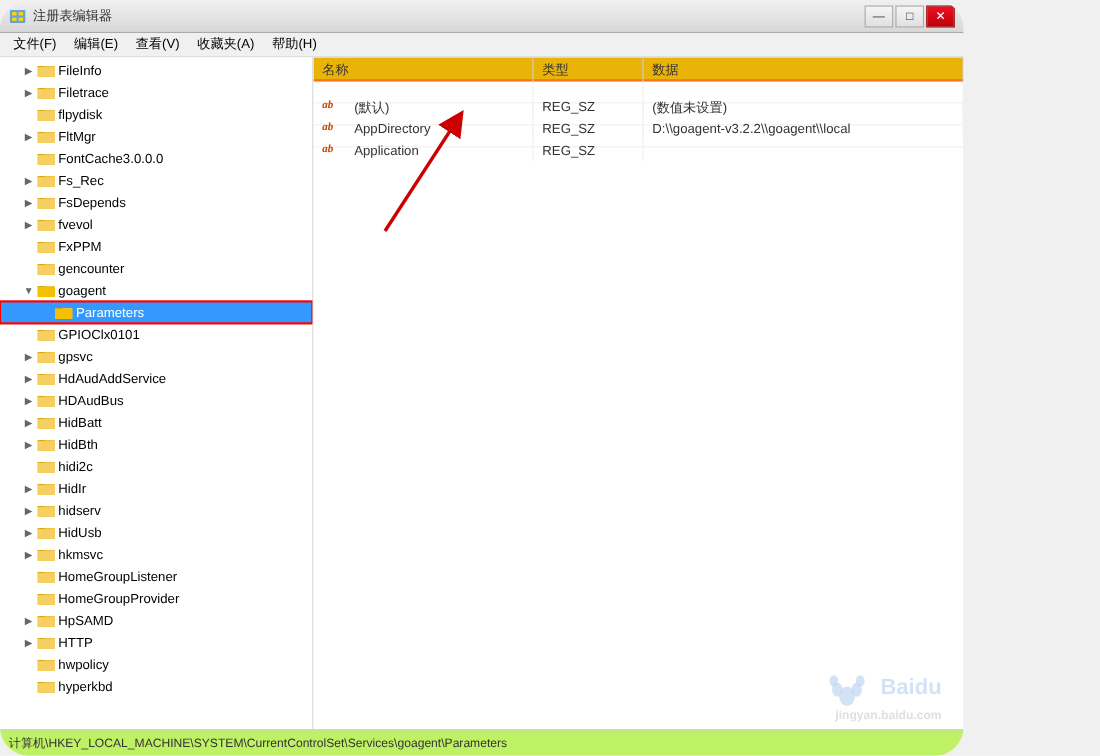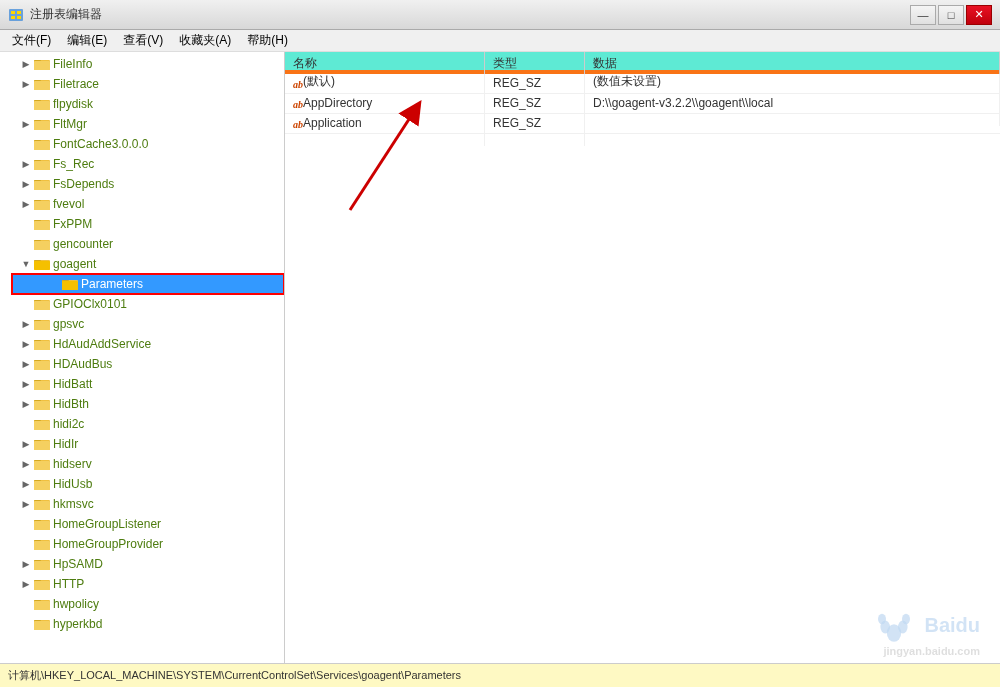--- a/index.html
+++ b/index.html
@@ -152,40 +152,40 @@
       display: inline-block;
       position: relative;
     }
     .folder-icon svg {
       width: 16px;
       height: 14px;
     }
 
     .item-label {
       font-size: 12px;
-      color: #4d7c0f;
+      color: #000000;
     }
 
     .indent-1 { padding-left: 20px; }
-    .indent-2 { padding-left: 36px; margin-left: 12px; }
+    .indent-2 { padding-left: 36px; }
 
     
     .detail-panel {
       flex: 1;
       background: white;
       overflow: hidden;
       display: flex;
       flex-direction: column;
     }
 
     .detail-table-header {
       display: grid;
       grid-template-columns: 200px 100px 1fr;
-      background: #5eead4;
-      border-bottom: 4px solid #f97316;
+      background: #eab308;
+      border-bottom: 2px solid #f97316;
       height: 22px;
     }
     .detail-table-header .col-header {
       padding: 3px 8px;
       font-size: 12px;
       font-weight: normal;
       color: #333;
       border-right: 1px solid #ccc;
     }
 
@@ -202,36 +202,36 @@
     }
     .detail-cell {
       padding: 16px 8px;
       font-size: 12px;
       color: #333;
       overflow: hidden;
       text-overflow: ellipsis;
       white-space: nowrap;
       border-right: 1px solid #f0f0f0;
       display: flex;
-      align-items: flex-end;
-      gap: 0;
+      align-items: flex-start;
+      gap: 19px;
     }
 
     .reg-icon {
       font-size: 10px;
       color: #cc4400;
       font-weight: bold;
       font-family: serif;
       font-style: italic;
     }
 
     
     .status-bar {
       height: 24px;
-      background: #fef9c3;
+      background: #bef264;
       border-top: 1px solid #ccc;
       display: flex;
       align-items: center;
       padding: 0 8px;
       font-size: 11px;
       color: #333;
     }
 
     
     .baidu-watermark {
@@ -254,23 +254,24 @@
       top: 52px;
       left: 290px;
       width: 120px;
       height: 130px;
       pointer-events: none;
       z-index: 10;
     }
 
     .window-wrapper {
       position: relative;
-      width: 1000px;
+      width: 876px;
       height: 687px;
       overflow: hidden;
+      border-radius: 26px;
     }
   </style>
 </head>
 <body>
 
 <div class="window-wrapper">
 
   <div class="title-bar">
     <div class="title-bar-left">
 

